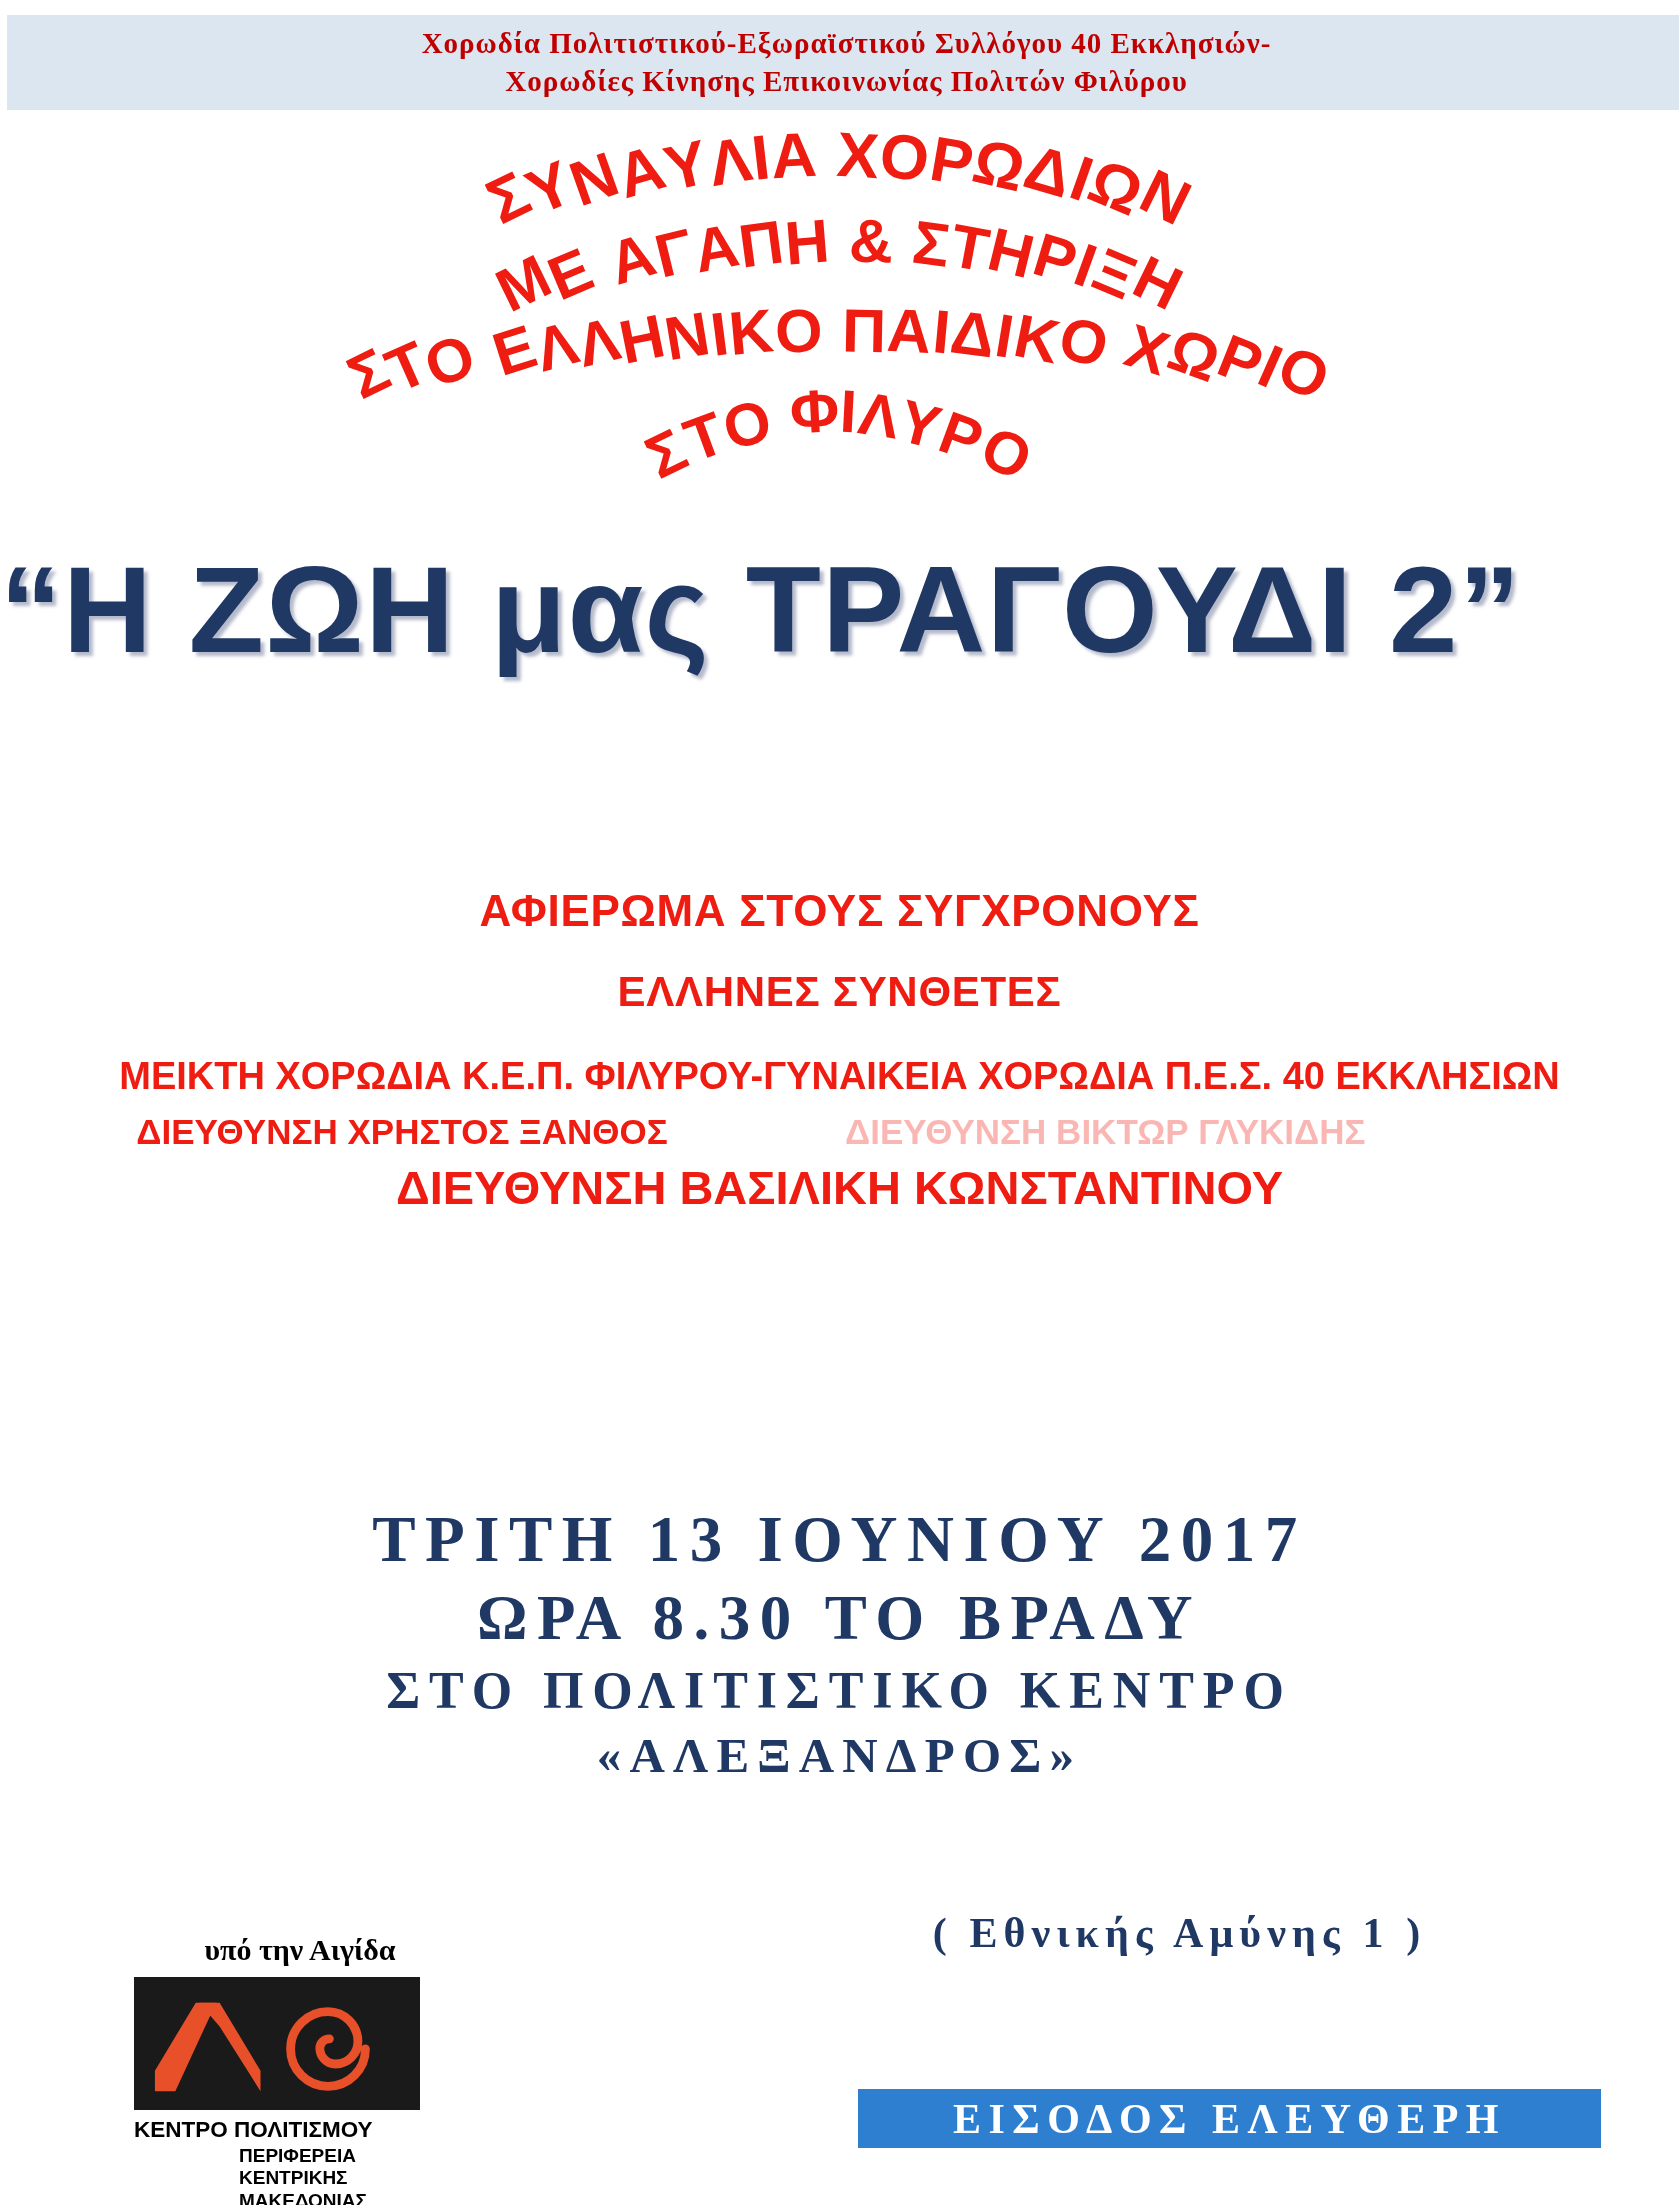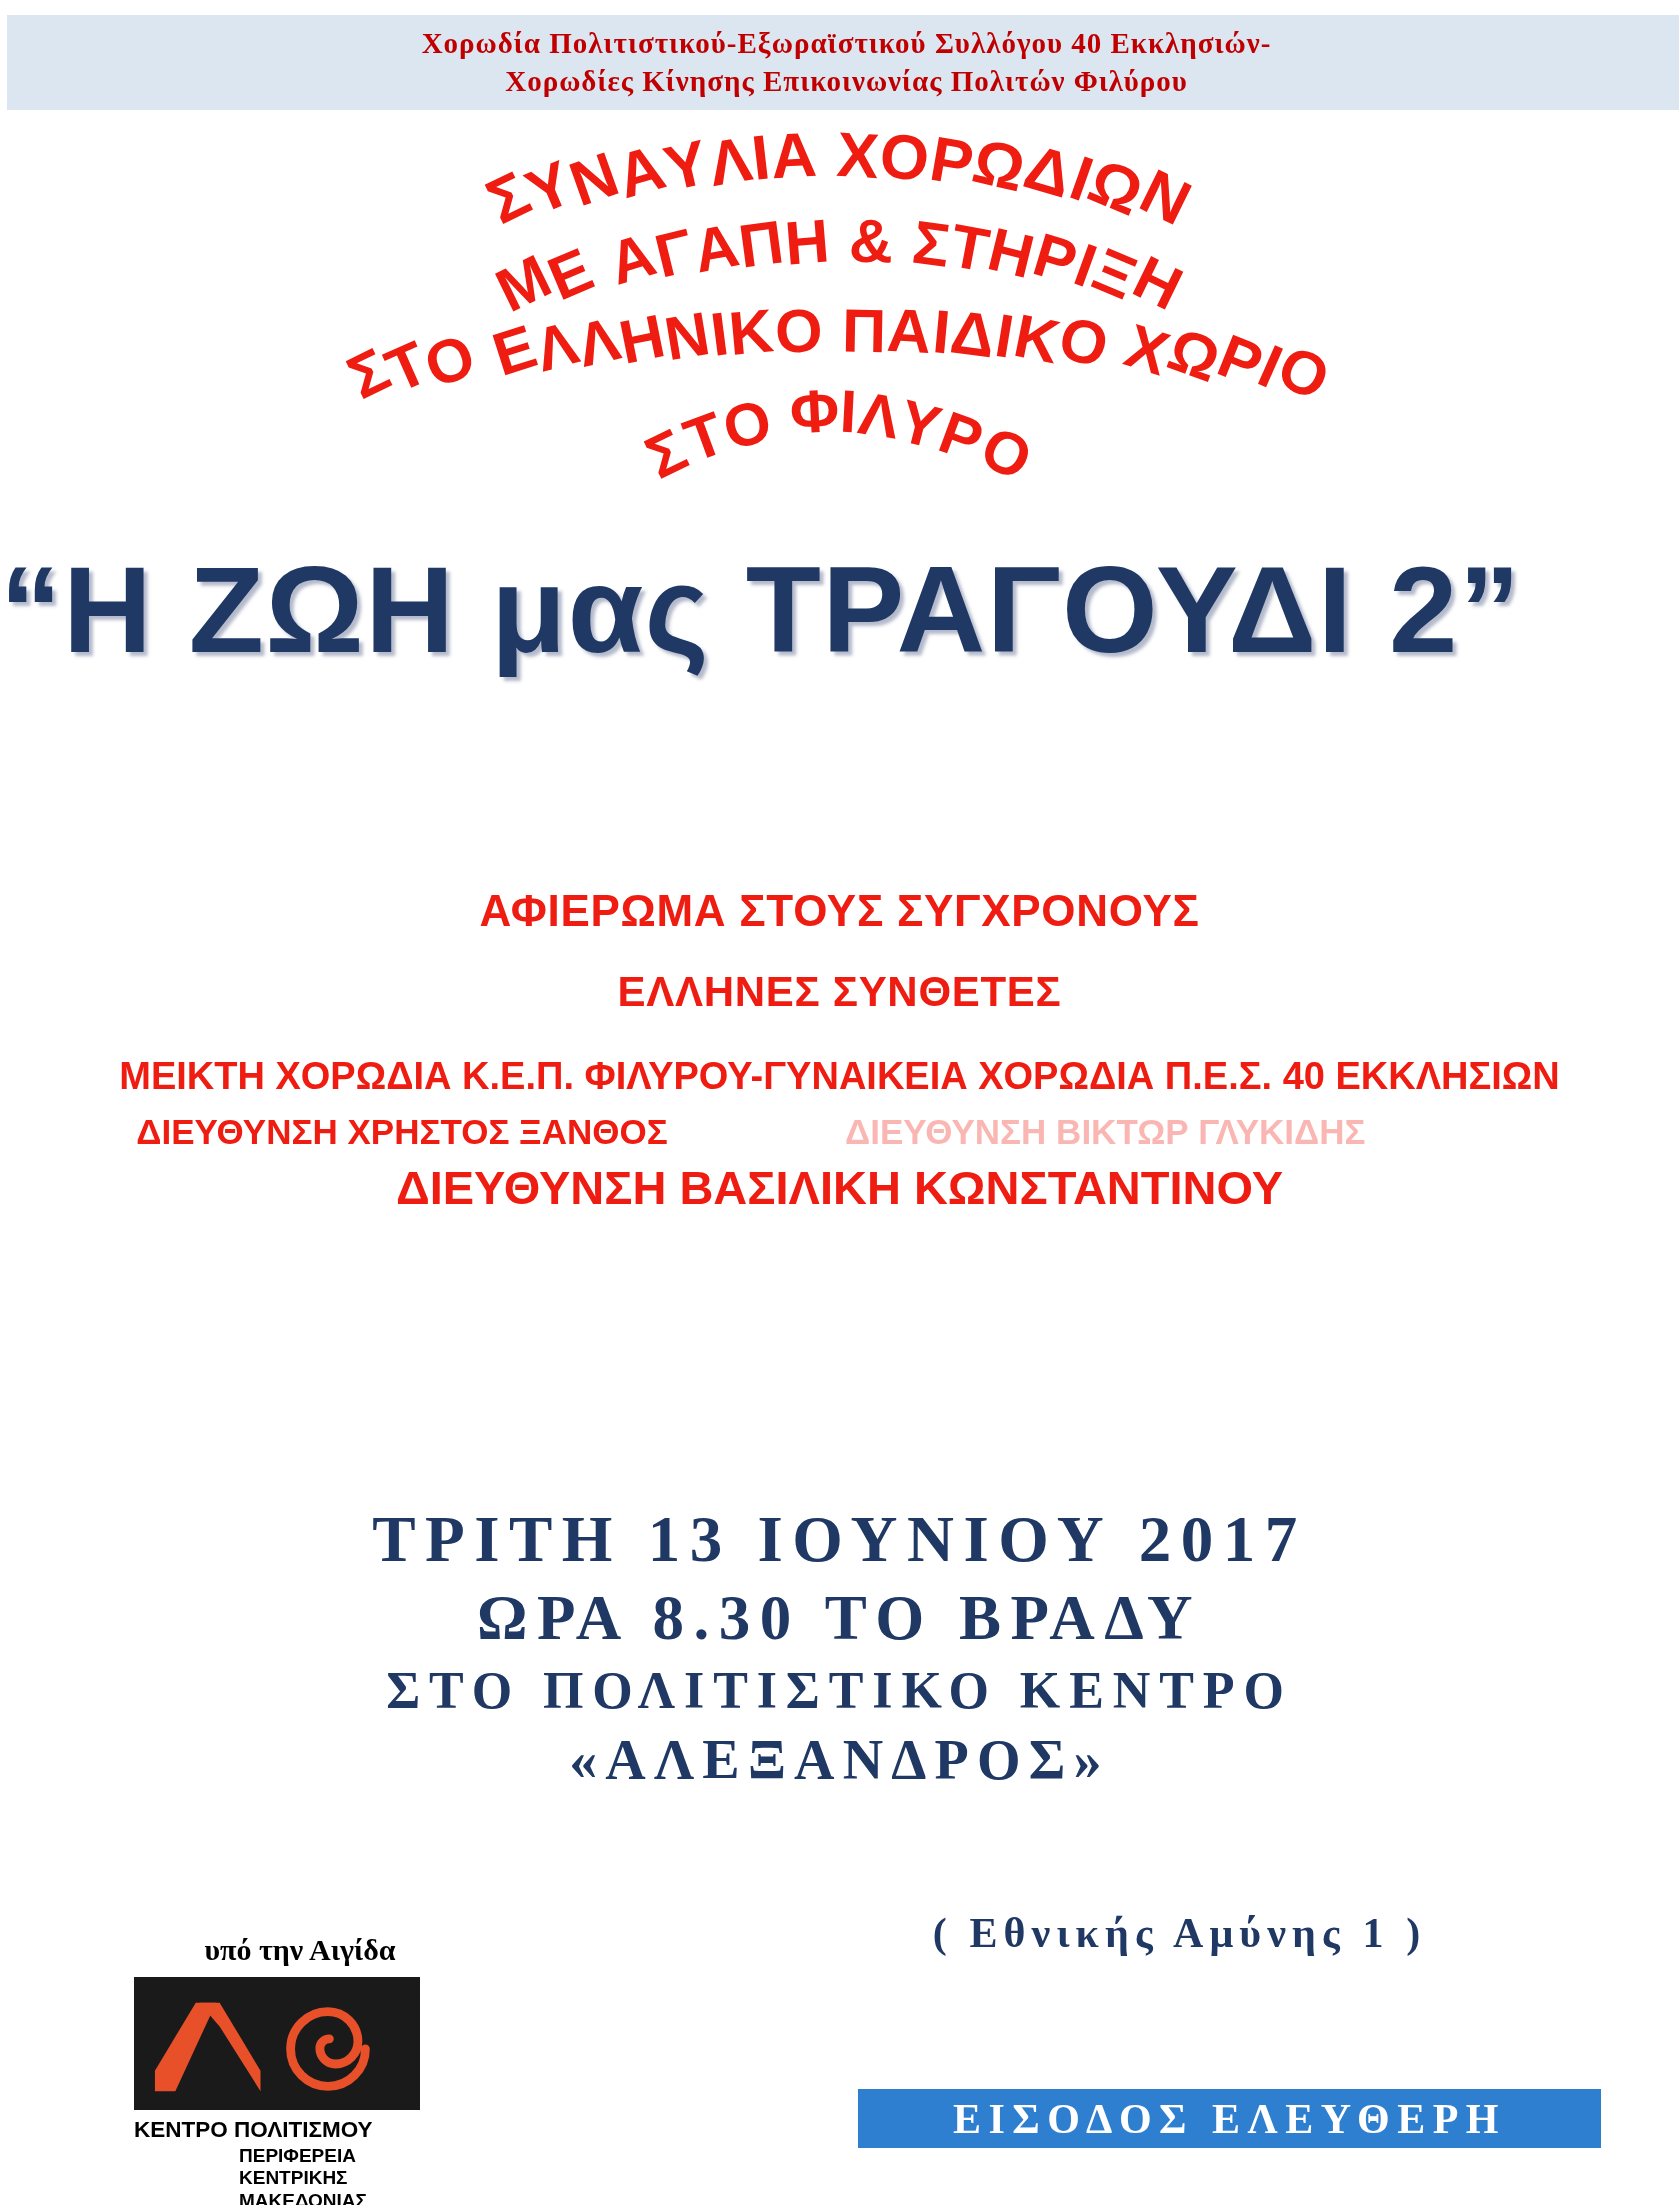--- a/index.html
+++ b/index.html
@@ -139,21 +139,21 @@
     top: 1500px;
     width: 1679px;
     text-align: center;
     color: #1f3864;
     font-family: "Liberation Serif", serif;
     font-weight: bold;
   }
   .info .l1 { font-size: 65px; letter-spacing: 9.5px; line-height: 1.22; white-space: nowrap; }
   .info .l2 { font-size: 63px; letter-spacing: 9.5px; line-height: 1.24; white-space: nowrap; }
   .info .l3 { font-size: 52px; letter-spacing: 8.9px; line-height: 1.30; white-space: nowrap; }
-  .info .l4 { font-size: 56px; letter-spacing: 8.2px; line-height: 1.26; white-space: nowrap; }
+  .info .l4 { font-size: 49px; letter-spacing: 8.2px; line-height: 1.26; white-space: nowrap; }
 
   .address {
     position: absolute;
     left: 723px;
     top: 1909px;
     width: 913px;
     text-align: center;
     color: #1f3864;
     font-family: "Liberation Serif", serif;
     font-weight: bold;

